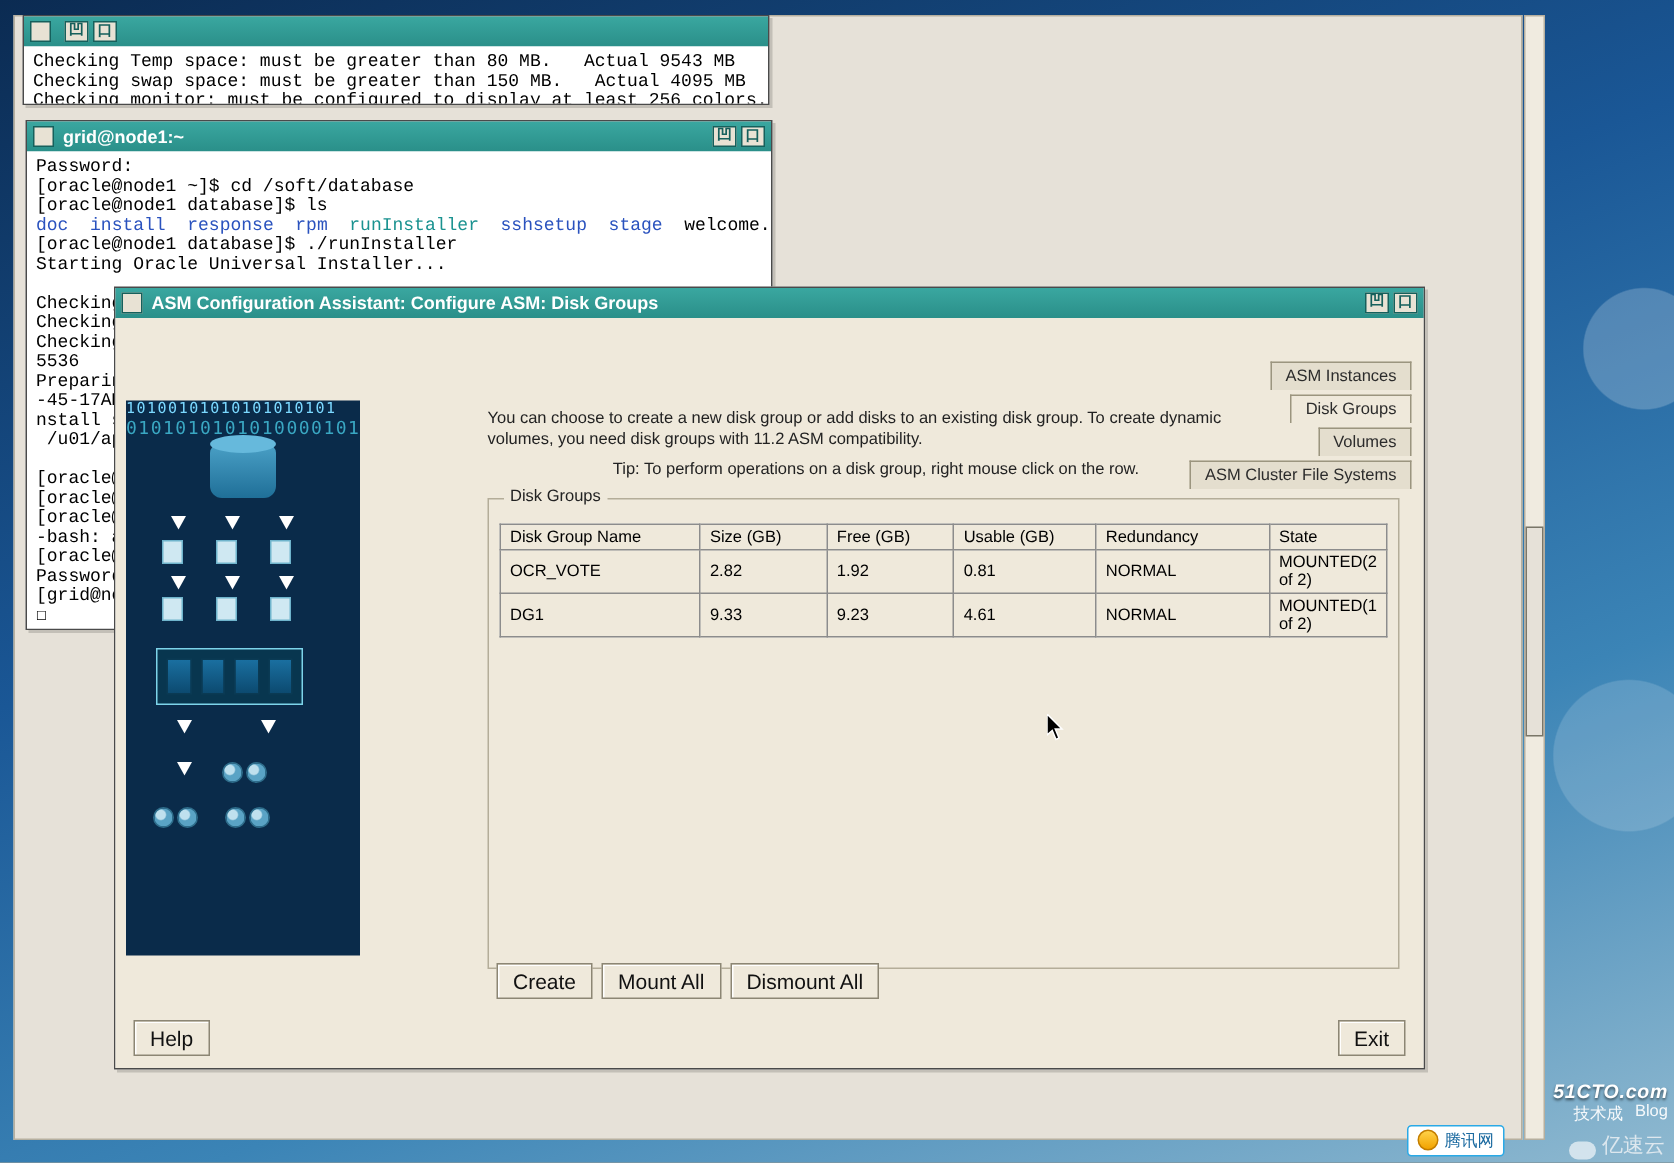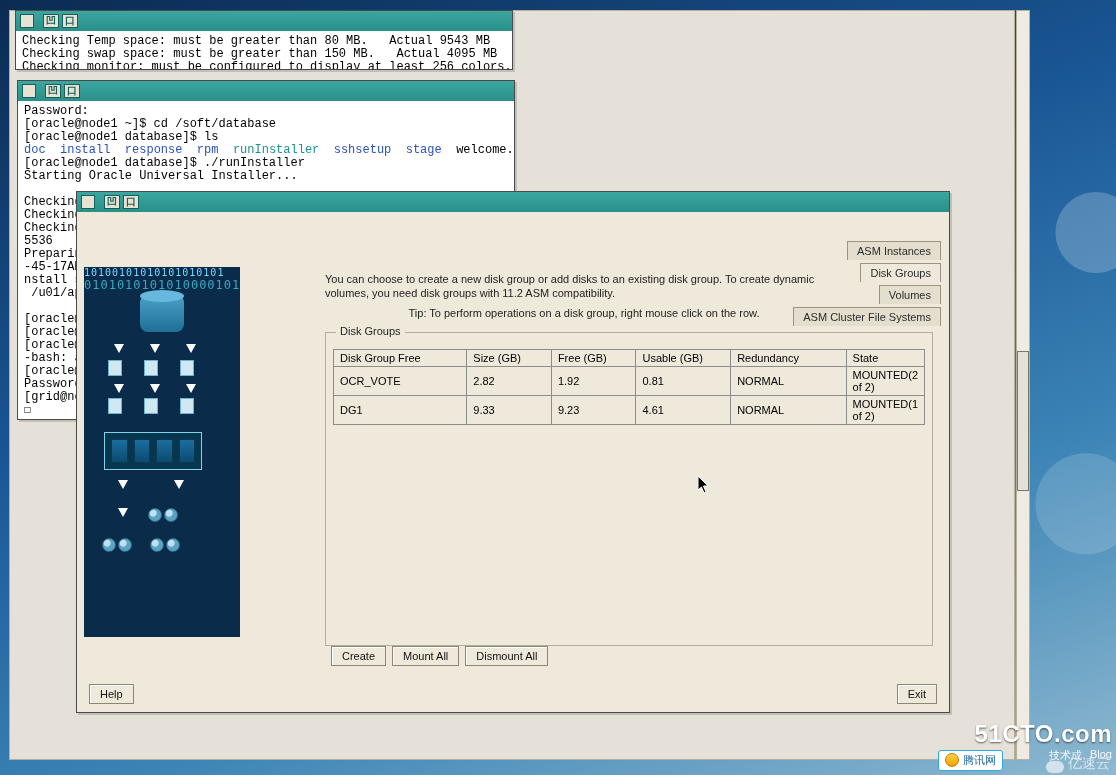--- a/index.html
+++ b/index.html
@@ -105,42 +105,42 @@
     width:calc(100% - 14px); margin:6px 7px 0 7px; border-collapse:collapse;
     font-size:11px; background:#fff;
   }
   table.dg th, table.dg td {
     border:1px solid #8c8c8c; padding:2px 6px; text-align:left;
     background:#efe9db;
   }
   table.dg th { background:#efe9db; font-weight:normal;}
   .btn {
     background:#efe9db; border:1px solid #8c8674;
-    padding:3px 10px; font-size:11px; color:#111;
+    padding:3px 10px; font-size:14px; color:#111;
     box-shadow: inset 1px 1px 0 #fff;
   }
   .btnrow{position:absolute; left:104px; bottom:36px; display:flex; gap:6px;}
   .help-btn{position:absolute; left:12px; bottom:8px;}
   .exit-btn{position:absolute; right:12px; bottom:8px;}
 
   .cursor {
     position:absolute; left:698px; top:476px;
     width:12px;height:18px;
   }
 
   
   .qq-badge {
     position:absolute; left:938px; top:750px;
     background:#fff; border:1px solid #2aa9e6; border-radius:3px;
     display:flex; padding:2px 6px; gap:4px;
     font-size:11px; color:#1b6aa0;
   }
   .qq-ico{width:14px;height:14px;border-radius:50%;background:linear-gradient(#ffd24a,#f2a300);border:1px solid #c47e00;}
   .cto-badge{position:absolute; right:4px; top:720px; color:#fff; text-align:right; font-family:Arial;}
-  .cto-badge .big{font-size:24px;font-weight:bold;letter-spacing:0.5px;text-shadow:0 1px 2px rgba(0,0,0,.6);}
+  .cto-badge .big{font-size:13px;font-weight:bold;letter-spacing:0.5px;text-shadow:0 1px 2px rgba(0,0,0,.6);font-style:italic;}
   .cto-badge .small{font-size:11px;display:flex;gap:8px;justify-content:flex-end;opacity:.92;}
   .yisu{position:absolute; right:6px; bottom:2px; color:#e6edf2; font-size:14px; display:flex;align-items:flex-end;gap:4px;opacity:.9;}
   .yisu .cloud{width:18px;height:12px;border-radius:8px;background:rgba(255,255,255,.7);position:relative;}
 </style>
 </head>
 <body>
 
 <div class="desktop-bg"></div>
 <div class="map-sil"></div>
 
@@ -160,20 +160,21 @@
       </div>
   </div>
   <div class="term-body" style="height:38px;"><span>Checking Temp space: must be greater than 80 MB.   Actual 9543 MB    Passed</span>
 <span>Checking swap space: must be greater than 150 MB.   Actual 4095 MB    Passed</span>
 <span>Checking monitor: must be configured to display at least 256 colors.    Actual 6</span></div>
 </div>
 
 <div class="win" style="left:17px; top:80px; width:498px; height:340px;">
   <div class="titlebar">
     <div class="sys"></div>
+    <div class="title">grid@node1:~</div>
     <div class="wbtn">
         <span>凹</span>
       </div>
     <div class="wbtn">
         <span>口</span>
       </div>
   </div>
   <div class="term-body" style="height:318px;"><span>Password:
 [oracle@node1 ~]$ cd /soft/database
 [oracle@node1 database]$ ls</span>
@@ -196,20 +197,21 @@
 -bash: a
 [oracle@
 Password
 [grid@no
 ☐</span></div>
 </div>
 
 <div class="win" id="asm-win">
   <div class="titlebar">
     <div class="sys"></div>
+    <div class="title">ASM Configuration Assistant: Configure ASM: Disk Groups</div>
     <div class="wbtn">
         <span>凹</span>
       </div>
     <div class="wbtn">
         <span>口</span>
       </div>
   </div>
   <div class="asm-body">
 
     <div class="asm-side">
@@ -271,21 +273,21 @@
           <colgroup>
             <col style="width:140px">
               <col style="width:90px">
               <col style="width:90px">
               <col style="width:100px">
               <col style="width:120px">
               <col>
           </colgroup>
           <tbody>
               <tr>
-            <th>Disk Group Free</th>
+            <th>Disk Group Name</th>
             <th>Size (GB)</th>
             <th>Free (GB)</th>
             <th>Usable (GB)</th>
             <th>Redundancy</th>
             <th>State</th>
           </tr>
           <tr>
             <td>OCR_VOTE</td>
             <td>2.82</td>
             <td>1.92</td>

